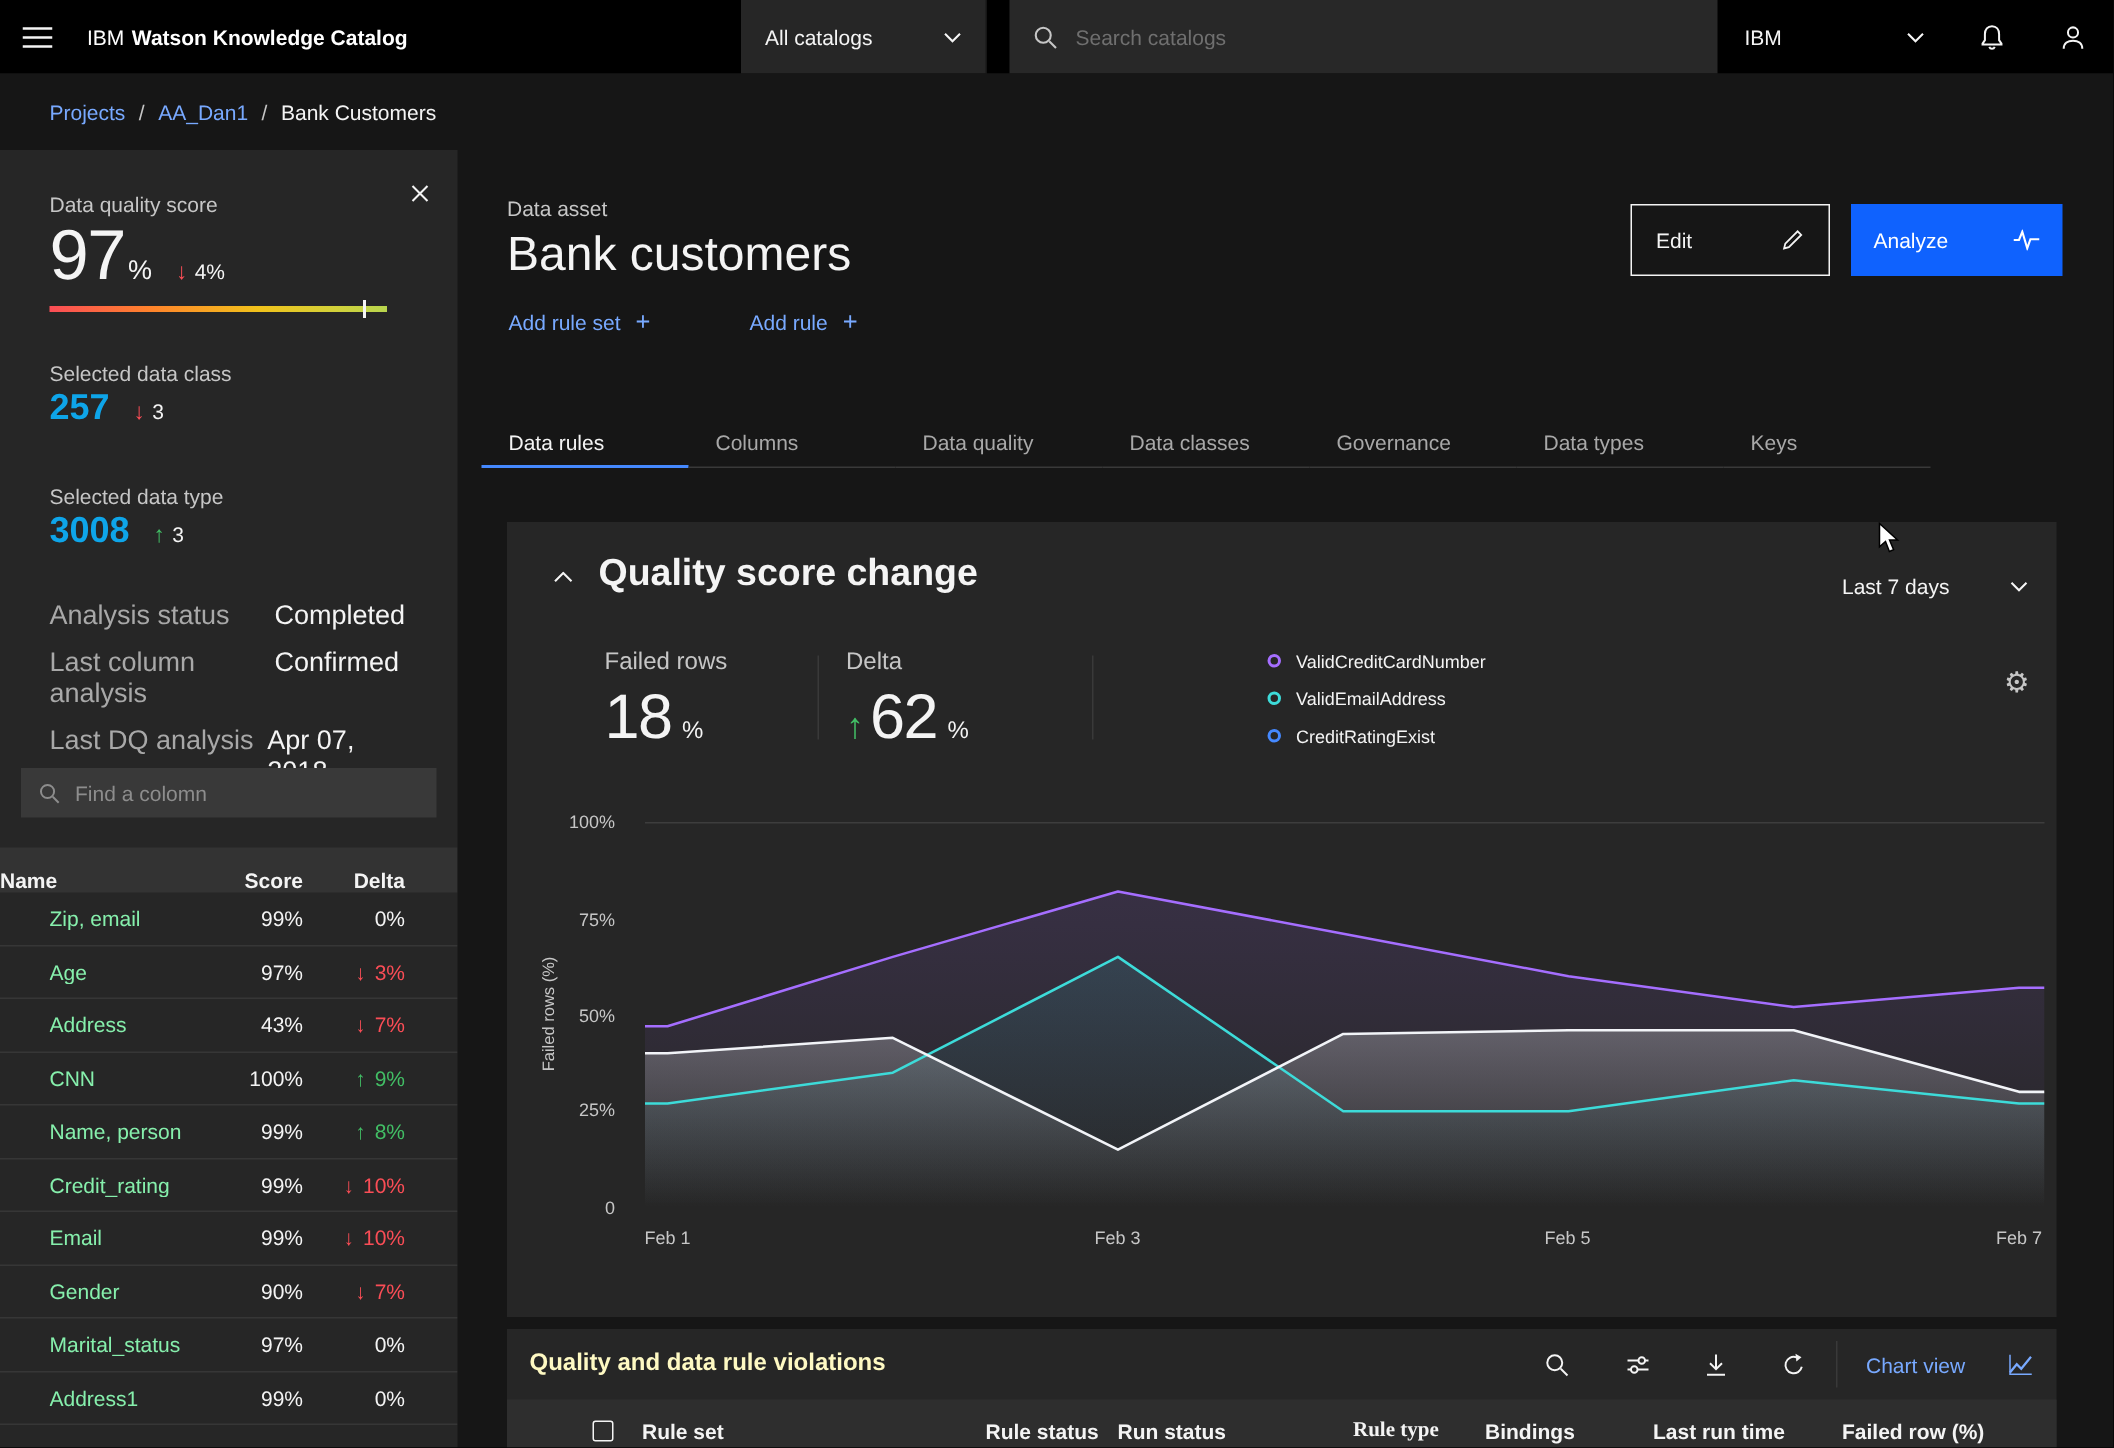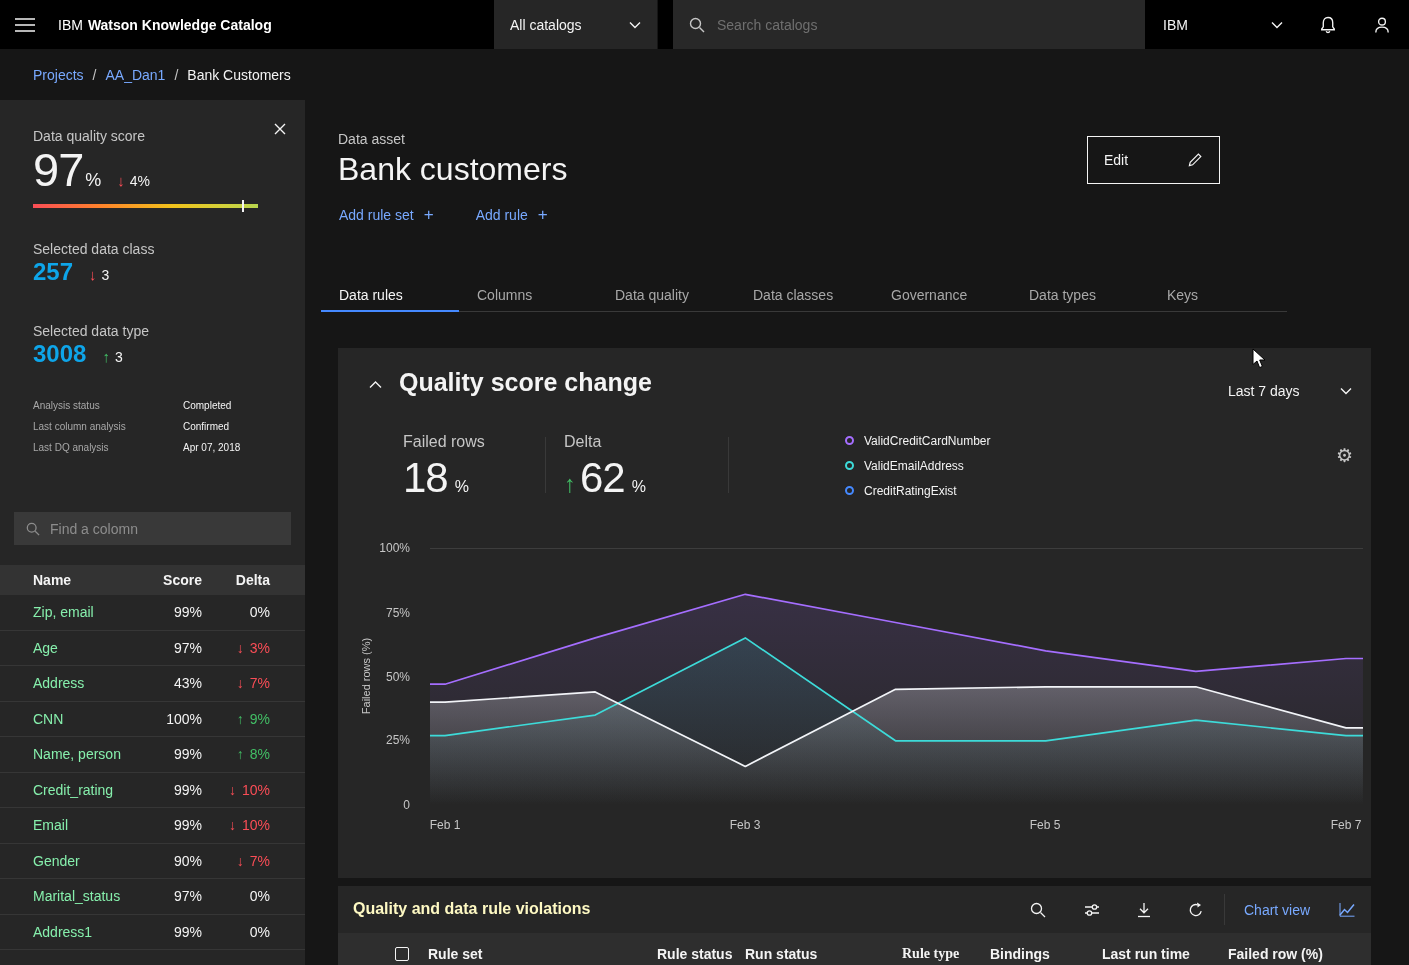--- a/index.html
+++ b/index.html
@@ -39,41 +39,41 @@
   .arrow-up{color:#42be65;font-size:15px;margin-right:5px}
   .dq-bar{position:absolute;left:33px;top:104px;width:225px;height:4px;background:linear-gradient(90deg,#fa4d56 0%,#ff832b 30%,#f1c21b 62%,#d2d13a 85%,#b8d54e 100%)}
   .dq-marker{position:absolute;left:93%;top:-4px;width:2px;height:12px;background:#f4f4f4}
   .mini-label{position:absolute;font-size:14px;color:#c6c6c6}
   .mini-row{position:absolute;display:flex;align-items:baseline}
   .mini-value{font-size:24px;font-weight:700;color:#0ea5e9}
   .mini-delta{font-size:14px;color:#f4f4f4}
   .class-label{left:33px;top:141px}.class-row{left:33px;top:158px}
   .type-label{left:33px;top:223px}.type-row{left:33px;top:240px}
   .analysis{position:absolute;left:33px;top:300px;width:245px}
-  .a-row{display:flex;margin-bottom:10px;font-size:10px}
+  .a-row{display:flex;margin-bottom:10px;font-size:18px}
   .a-label{width:150px;color:#a8a8a8}
   .a-value{color:#f4f4f4}
   .find-box{position:absolute;left:14px;top:412px;width:277px;height:33px;background:#393939;display:flex;align-items:center;gap:10px;padding:0 12px}
   .find-box input{flex:1;background:transparent;border:none;outline:none;color:#f4f4f4;font-size:14px;font-family:inherit}
   .find-box input::placeholder{color:#8d8d8d}
   .s-table{position:absolute;left:0;top:465px;width:305px}
-  .s-head{display:flex;align-items:center;height:30px;background:#333333;font-weight:700;font-size:14px;padding-left:33px;padding-right:35px}
+  .s-head{display:flex;align-items:flex-end;height:30px;background:#333333;font-weight:700;font-size:14px;padding-right:35px}
   .s-row{display:flex;align-items:center;height:35.5px;border-bottom:1px solid #363636;font-size:14px;padding-left:33px;padding-right:35px;cursor:pointer}
   .cell-name{flex:1;color:#86efac;white-space:nowrap;overflow:hidden}
   .cell-score{width:50px;text-align:right;color:#f4f4f4}
   .cell-delta{width:68px;text-align:right;display:flex;justify-content:flex-end;align-items:baseline;gap:6px}
   .cell-delta.down{color:#fa4d56}.cell-delta.up{color:#42be65}.cell-delta.none{color:#f4f4f4}
   .cell-delta .arrow{font-size:14px}
   .h-name{flex:1}.h-score{width:50px;text-align:right}.h-delta{width:68px;text-align:right}
 
   
   .main{position:absolute;left:305px;top:100px;width:1104px;height:865px;overflow:hidden}
   .asset-label{position:absolute;left:33px;top:31px;font-size:14px;color:#c6c6c6}
   .asset-title{position:absolute;left:33px;top:51px;font-size:32px;font-weight:300;color:#f4f4f4}
-  .add-links{position:absolute;left:34px;top:106px;display:flex;gap:42px}
+  .add-links{position:absolute;left:34px;top:106px;display:flex;gap:66px}
   .add-link{display:flex;align-items:center;gap:10px;color:#78a9ff;font-size:14px;cursor:pointer}
   .add-link .plus{font-size:17px;line-height:1}
   .btn{position:absolute;top:36px;height:48px;display:flex;align-items:center;justify-content:space-between;font-size:14px;cursor:pointer;font-family:inherit}
   .edit-btn{left:782px;width:133px;background:transparent;border:1px solid #f4f4f4;color:#f4f4f4;padding:0 16px}
   .analyze-btn{left:929px;width:141px;background:#0f62fe;border:none;color:#fff;padding:0 15px}
   .tabs{position:absolute;left:16px;top:179px;display:flex}
   .tab{width:138px;height:33px;display:flex;align-items:center;padding-left:18px;font-size:14px;color:#a8a8a8;border-bottom:1px solid #393939;cursor:pointer;white-space:nowrap}
   .tab.active{color:#f4f4f4;border-bottom:2px solid #4589ff}
 
   .card1{position:absolute;left:33px;top:248px;width:1033px;height:530px;background:#262626}
@@ -330,20 +330,26 @@
         <span class="plus">+</span>
       </span>
     </div>
 
     <button class="btn edit-btn">
       <span>Edit</span>
       <svg width="16" height="16" viewBox="0 0 16 16">
         <path d="M2.4 13.6 L3.2 10.4 L11.4 2.2 L13.8 4.6 L5.6 12.8 Z" fill="none" stroke="#f4f4f4" stroke-width="1.2"></path>
       </svg>
     </button>
+    <button class="btn analyze-btn">
+      <span>Analyze</span>
+      <svg width="18" height="14" viewBox="0 0 18 14">
+        <path d="M0.5 7 H4 L6.2 1.5 L9.5 12.5 L11.6 6.5 H17.5" fill="none" stroke="#fff" stroke-width="1.4"></path>
+      </svg>
+    </button>
 
     <div class="tabs">
         <div class="tab active">Data rules</div>
         <div class="tab">Columns</div>
         <div class="tab">Data quality</div>
         <div class="tab">Data classes</div>
         <div class="tab">Governance</div>
         <div class="tab">Data types</div>
         <div class="tab">Keys</div>
       </div>

